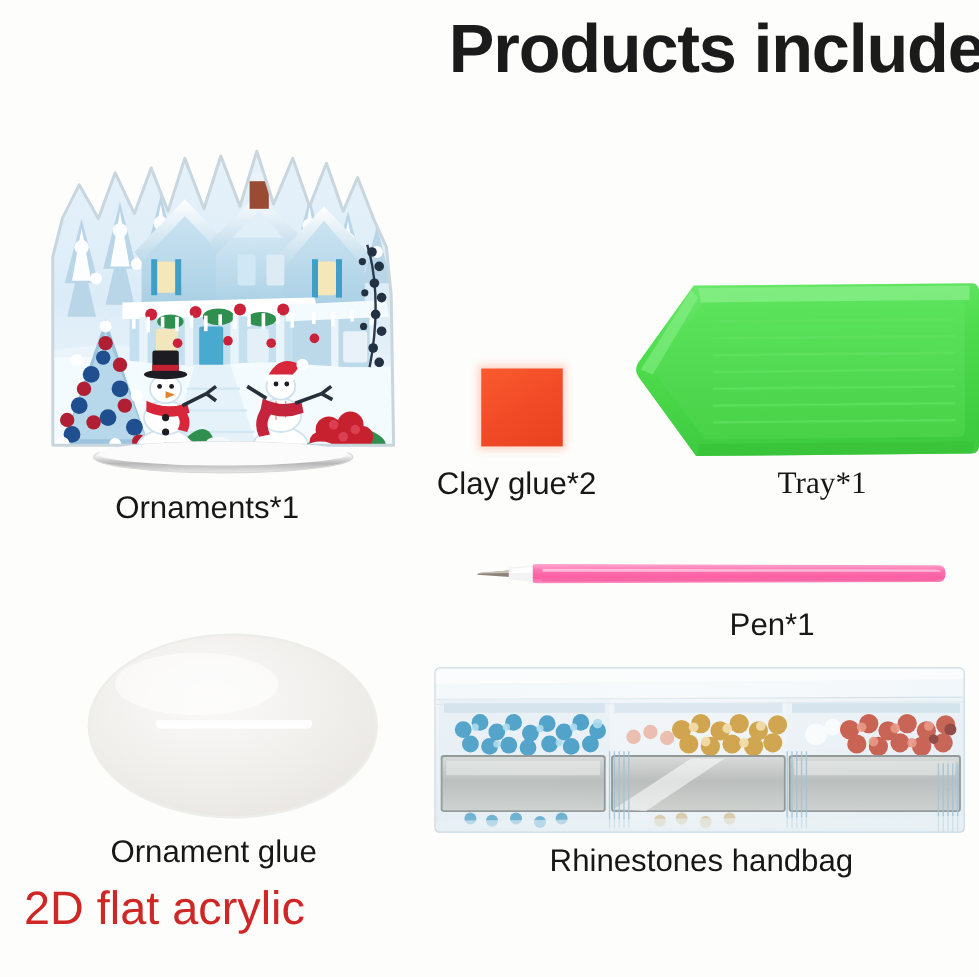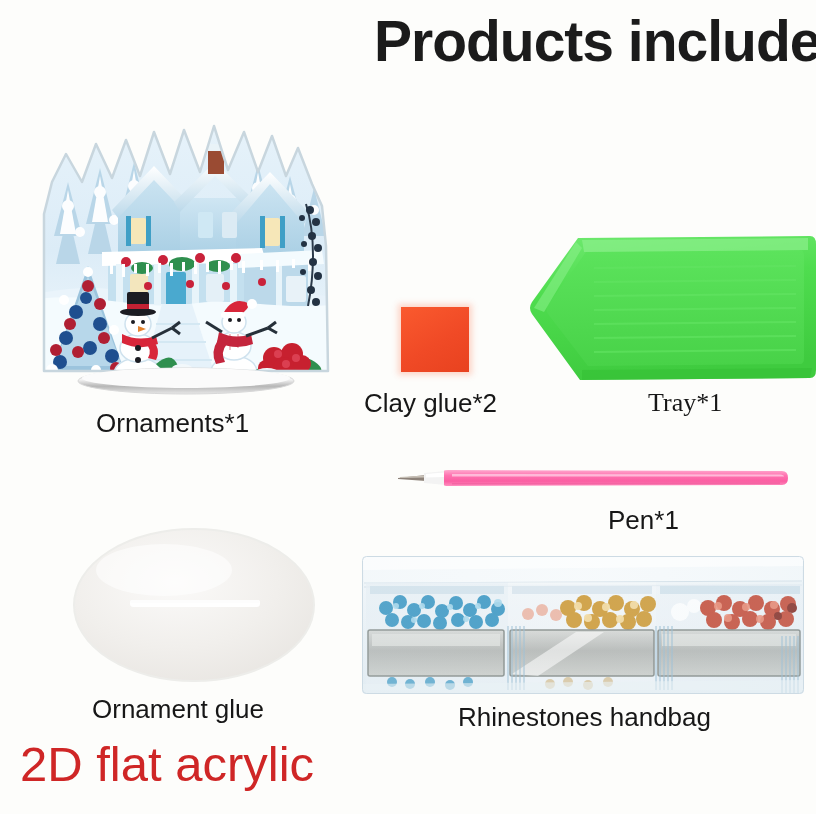--- a/index.html
+++ b/index.html
@@ -29,21 +29,21 @@
   }
   .cap-ornaments{left:84px;top:408px;}
   .cap-clayglue{left:352px;top:388px;}
   .cap-tray{left:636px;top:388px;font-family:Liberation Serif, serif;}
   .cap-pen{left:560px;top:505px;margin-left:36px;}
   .cap-ornamentbase{left:80px;top:694px;}
   .cap-rhinestones{left:446px;top:702px;}
 
   .footer-red{
     position:absolute;left:8px;top:736px;
-    font-size:49px;color:#cf2626;
+    font-size:39px;color:#cf2626;
     letter-spacing:0px;white-space:nowrap;
     font-family:"Liberation Sans", sans-serif;
   }
 
   
   .ornament{position:absolute;left:18px;top:86px;width:320px;height:312px;}
   .orn-svg{width:100%;height:100%;display:block;}
 
   
   .clayglue{

